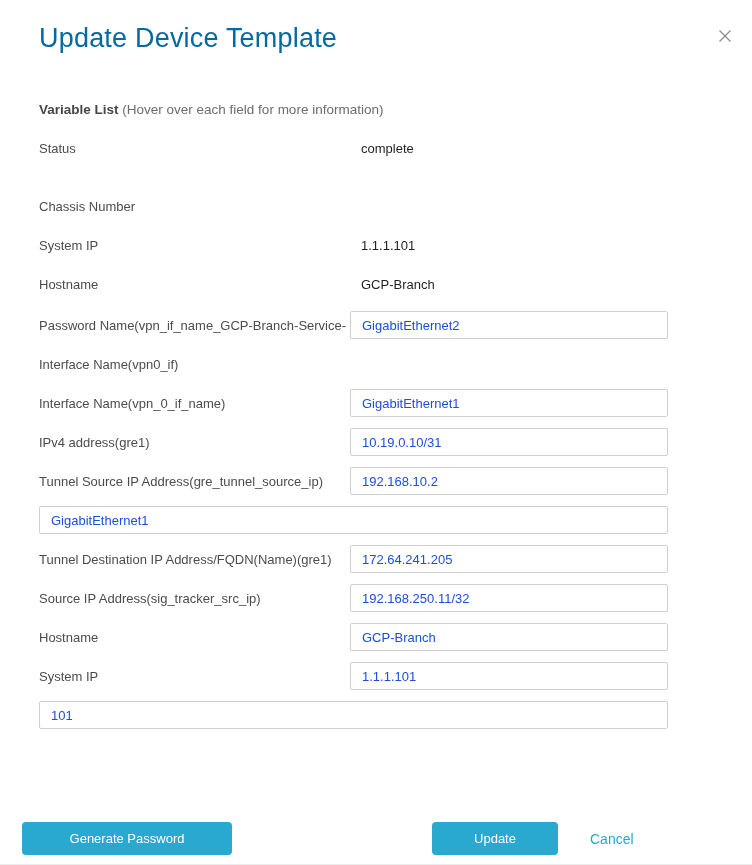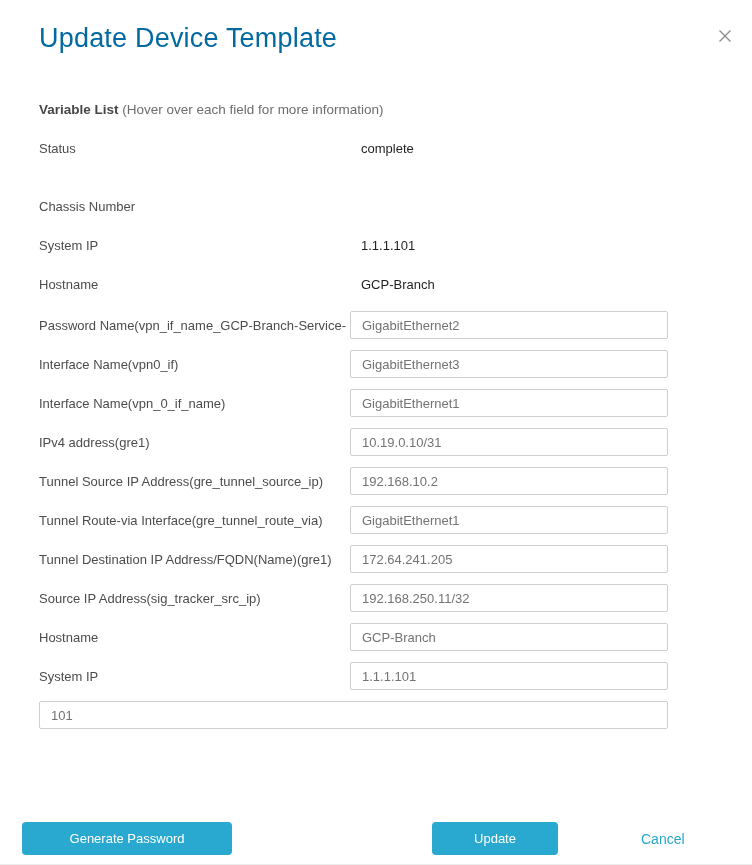--- a/index.html
+++ b/index.html
@@ -52,37 +52,37 @@
     font-size: 13px; color: #1f1f1f;
     padding-left: 11px;
     white-space: nowrap;
   }
   .row-input {
     flex: 1 1 auto; height: 28px;
     border: 1px solid #cfcfcf; border-radius: 2px;
     background: #fff;
     padding: 0 11px;
     font-family: "Liberation Sans", "DejaVu Sans", sans-serif;
-    font-size: 13px; color: #737373;
+    font-size: 13px; color: #1d4ed8;
     outline: none;
   }
 
   .footer { position: absolute; left: 0; top: 800px; width: 752px; height: 33px; }
   .btn {
     position: absolute; top: 0; height: 33px;
     border: none; border-radius: 4px;
     background: var(--primary-button, #29a9d0);
     color: #fff; font-family: "Liberation Sans", "DejaVu Sans", sans-serif;
     font-size: 13px; cursor: pointer;
     display: flex; align-items: center; justify-content: center;
   }
   .btn-generate { left: 22px; width: 210px; }
   .btn-update { left: 432px; width: 126px; }
   .link-cancel {
-    position: absolute; left: 641px; top: 0; height: 33px;
+    position: absolute; left: 590px; top: 0; height: 33px;
     display: flex; align-items: center;
     color: var(--cancel-link, #2ba6ca);
     font-size: 14px; cursor: pointer;
     background: none; border: none;
     font-family: "Liberation Sans", "DejaVu Sans", sans-serif;
   }
 </style>
 </head>
 <body>
 
@@ -126,40 +126,38 @@
       <div class="row-value">GCP-Branch</div>
     </div>
 
     <div class="row gap-first-input">
       <div class="row-label">Password Name(vpn_if_name_GCP-Branch-Service-</div>
       <input class="row-input" type="text" value="GigabitEthernet2" style="">
     </div>
 
     <div class="row">
       <div class="row-label">Interface Name(vpn0_if)</div>
-      <input class="row-input" type="text" value="GigabitEthernet3" style="">
     </div>
 
     <div class="row">
       <div class="row-label">Interface Name(vpn_0_if_name)</div>
       <input class="row-input" type="text" value="GigabitEthernet1" style="">
     </div>
 
     <div class="row">
       <div class="row-label">IPv4 address(gre1)</div>
       <input class="row-input" type="text" value="10.19.0.10/31" style="">
     </div>
 
     <div class="row">
       <div class="row-label">Tunnel Source IP Address(gre_tunnel_source_ip)</div>
       <input class="row-input" type="text" value="192.168.10.2" style="">
     </div>
 
     <div class="row">
-      <div class="row-label">Tunnel Route-via Interface(gre_tunnel_route_via)</div>
       <input class="row-input" type="text" value="GigabitEthernet1" style="">
     </div>
 
     <div class="row">
       <div class="row-label">Tunnel Destination IP Address/FQDN(Name)(gre1)</div>
       <input class="row-input" type="text" value="172.64.241.205" style="">
     </div>
 
     <div class="row">
       <div class="row-label">Source IP Address(sig_tracker_src_ip)</div>

